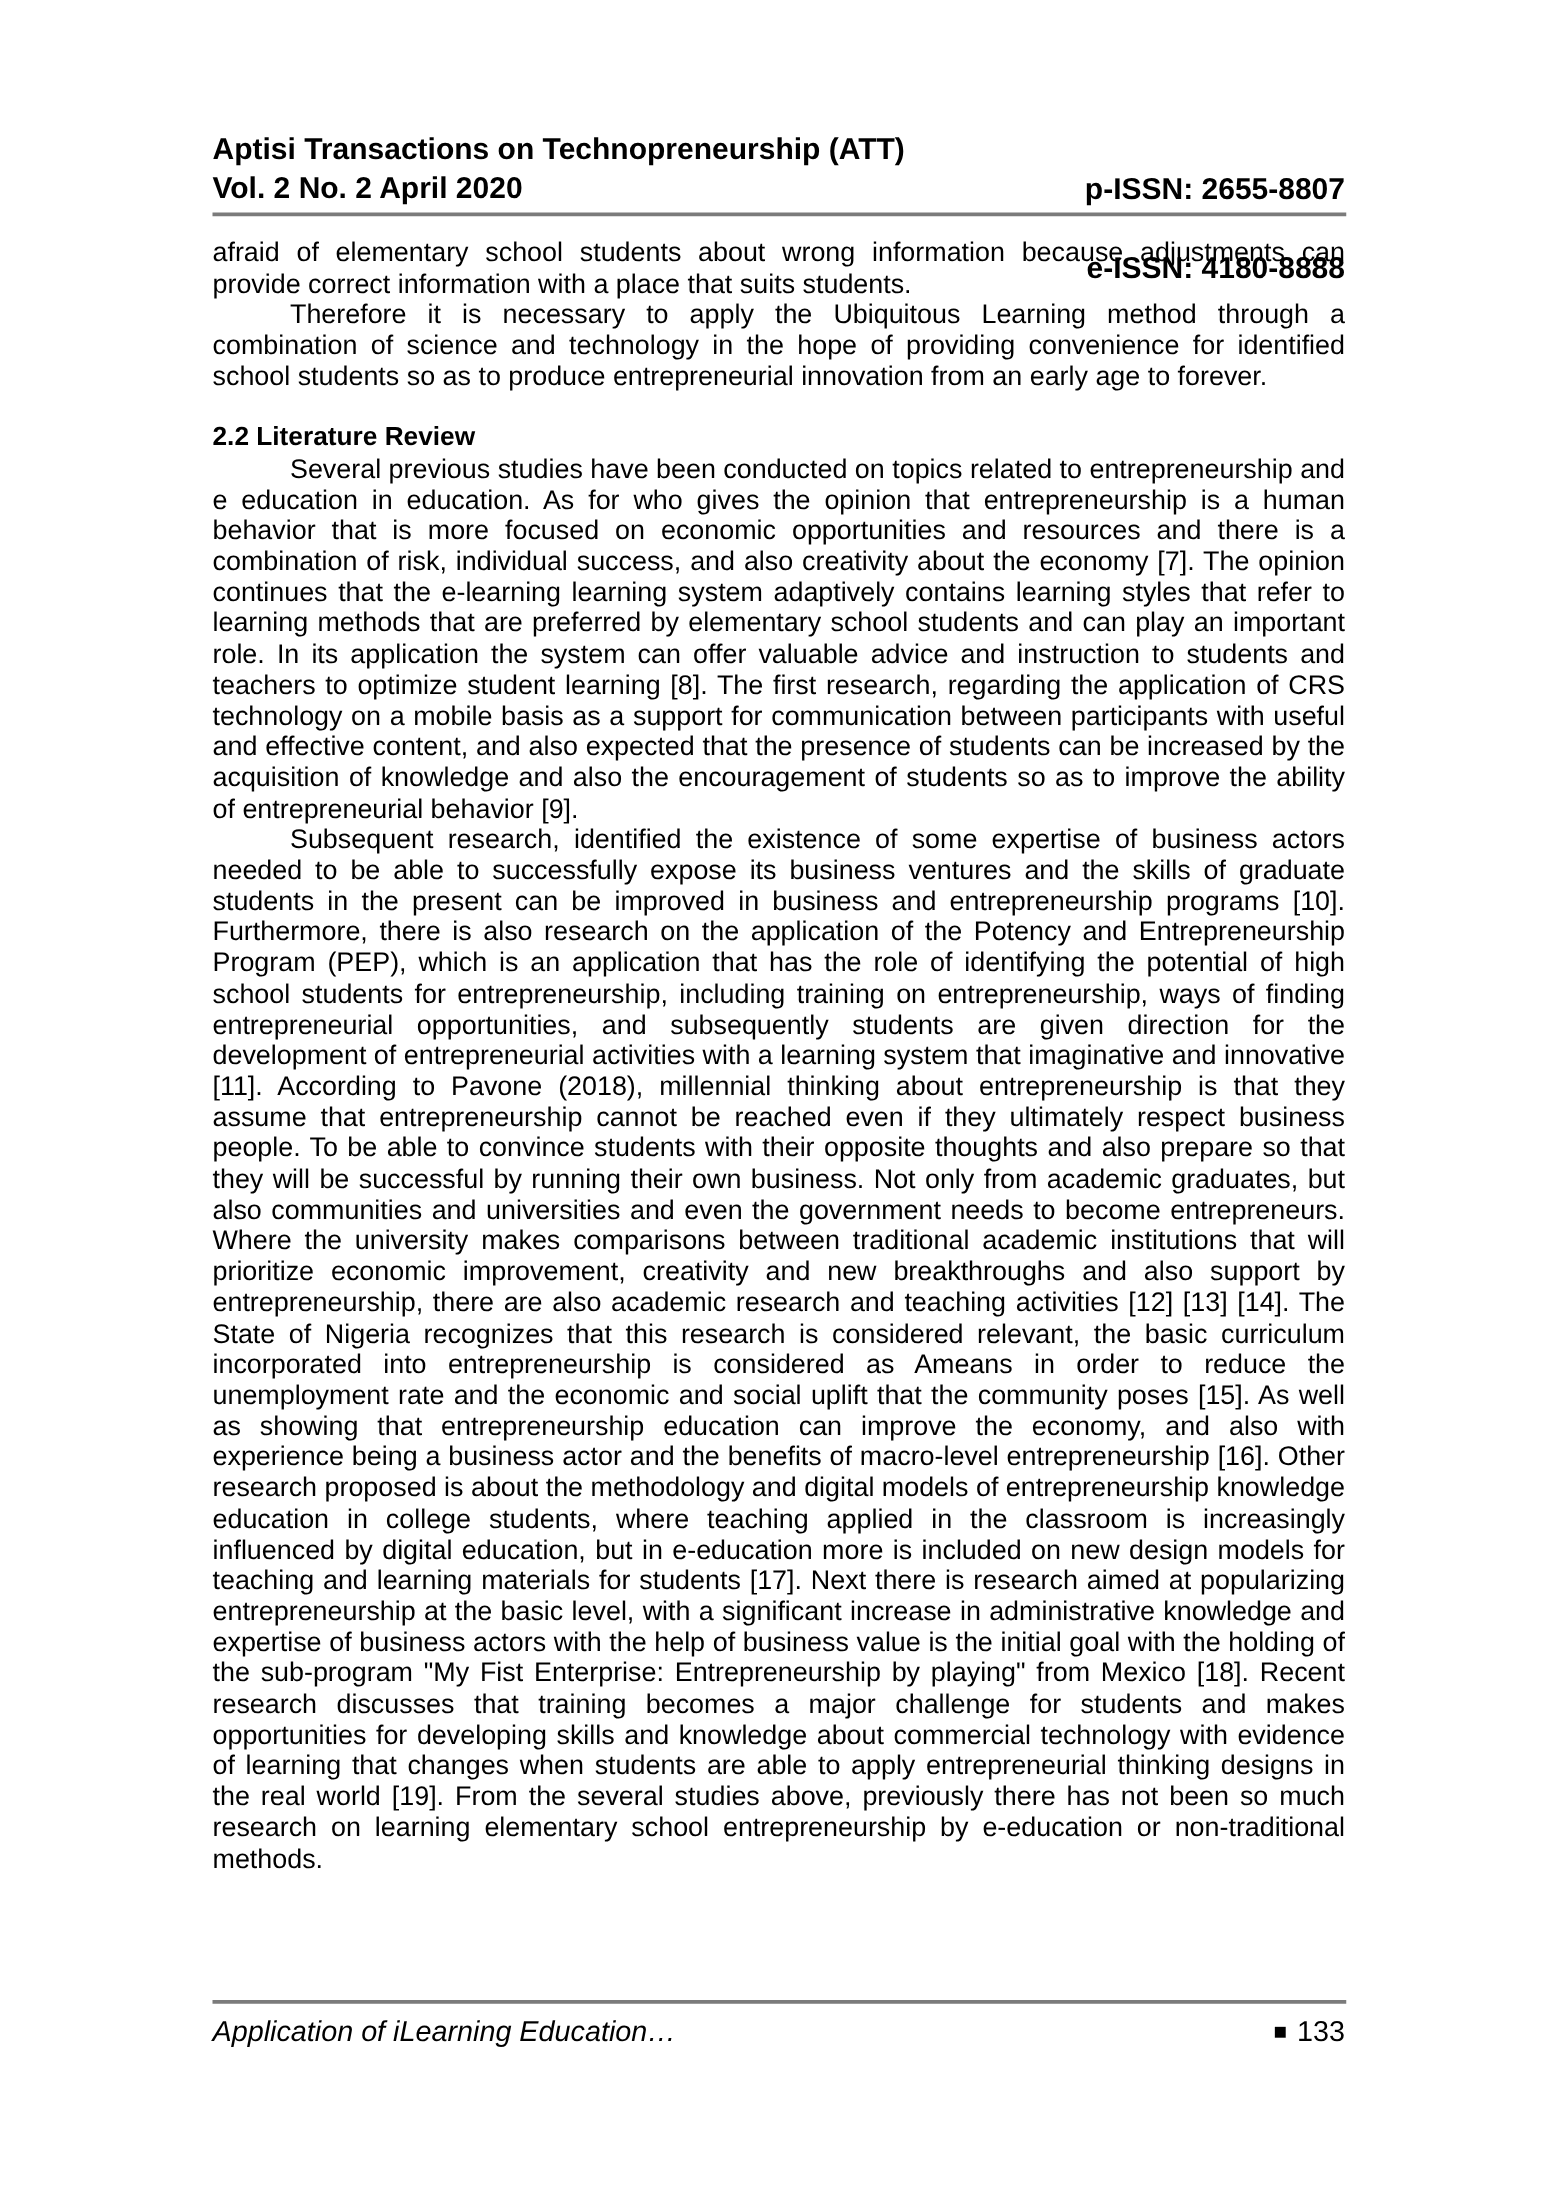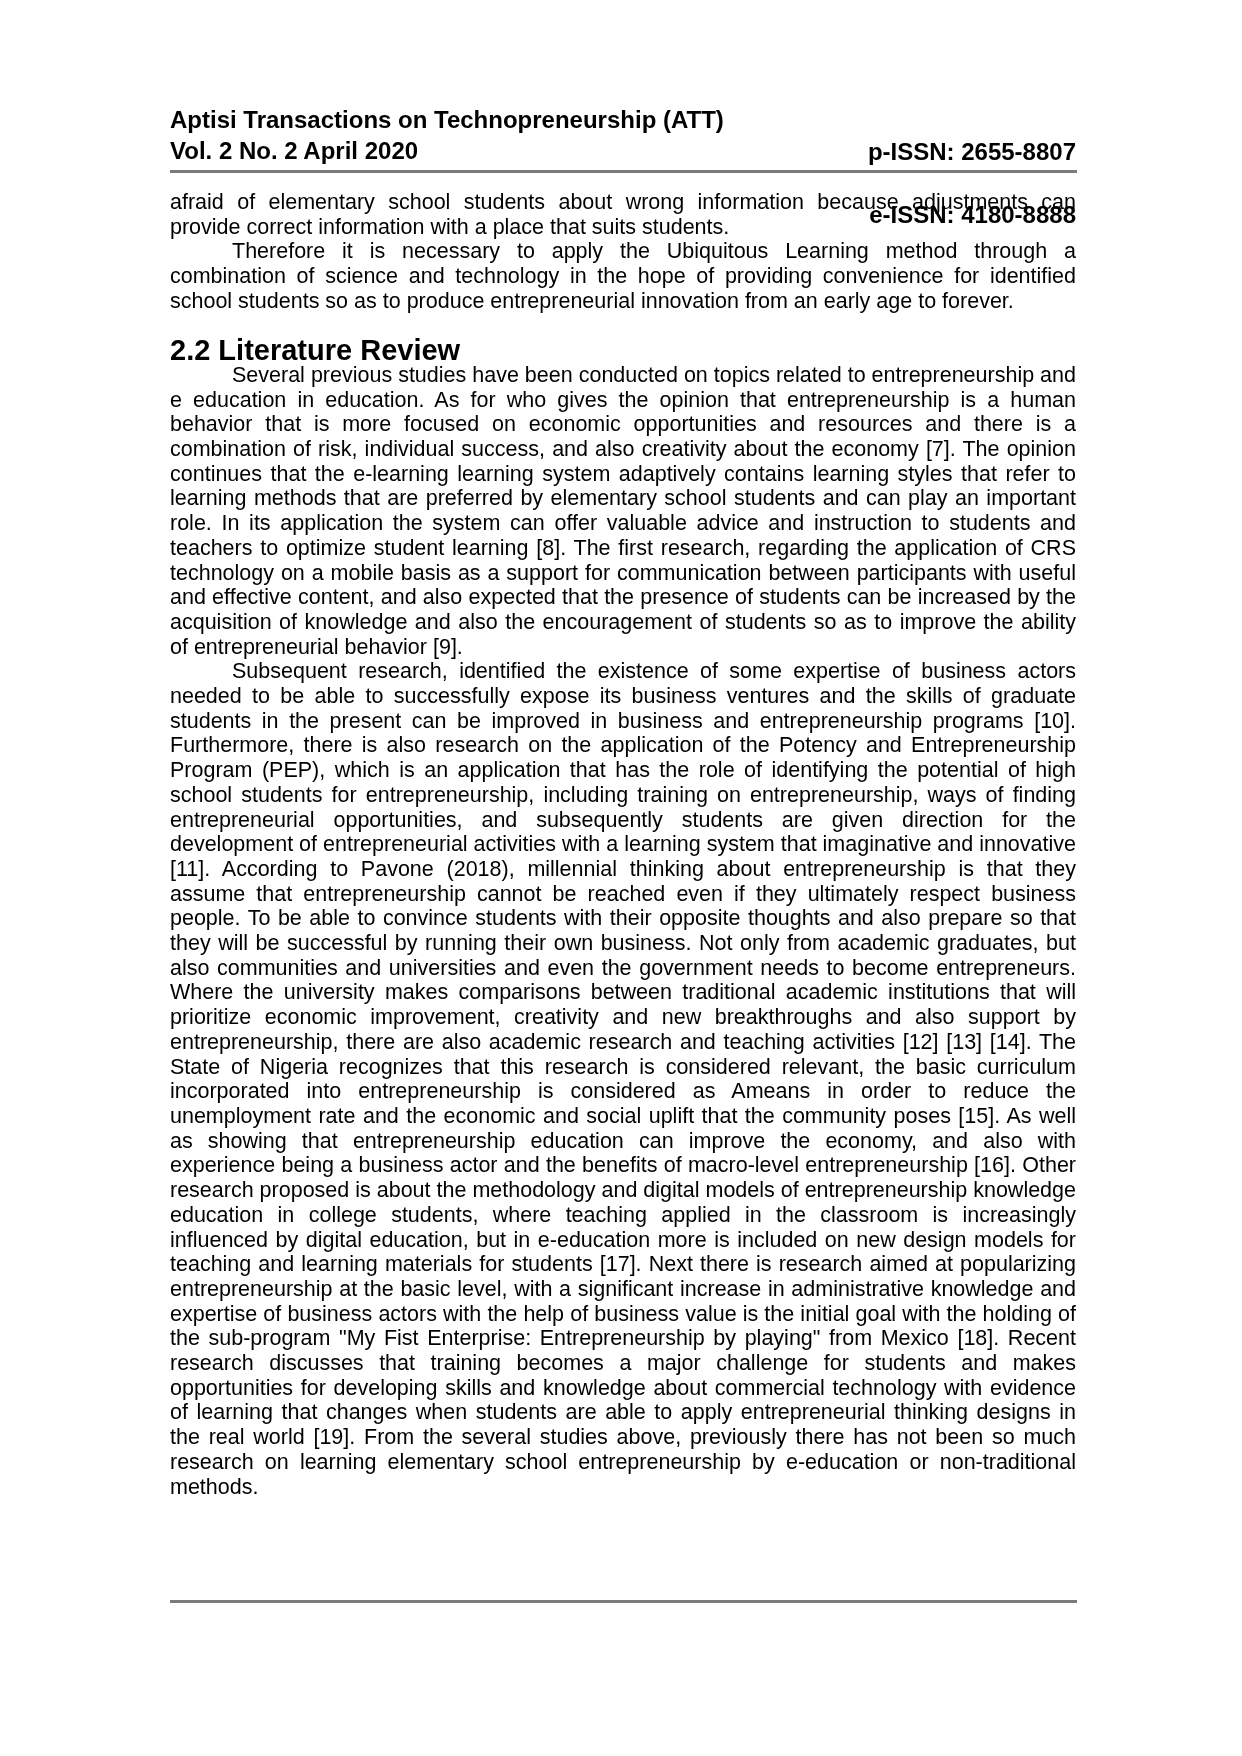--- a/index.html
+++ b/index.html
@@ -52,21 +52,21 @@
     text-align: justify;
   }
   .para {
     margin: 0;
     padding: 0;
   }
   .para.indent { text-indent: 62px; }
   .section-heading {
     margin: 24.7px 0 0 0;
     padding: 0;
-    font-size: 29px;
+    font-size: 21px;
     line-height: 24.7px;
     font-weight: bold;
     text-align: left;
   }
   
   .footer-rule {
     position: absolute;
     left: 170px;
     top: 1600px;
     width: 907px;
@@ -119,14 +119,20 @@
 
   <div class="content">
     <p class="para">afraid of elementary school students about wrong information because adjustments can provide correct information with a place that suits students.</p>
     <p class="para indent">Therefore it is necessary to apply the Ubiquitous Learning method through a combination of science and technology in the hope of providing convenience for identified school students so as to produce entrepreneurial innovation from an early age to forever.</p>
     <h3 class="section-heading">2.2 Literature Review</h3>
     <p class="para indent">Several previous studies have been conducted on topics related to entrepreneurship and e education in education. As for who gives the opinion that entrepreneurship is a human behavior that is more focused on economic opportunities and resources and there is a combination of risk, individual success, and also creativity about the economy [7]. The opinion continues that the e-learning learning system adaptively contains learning styles that refer to learning methods that are preferred by elementary school students and can play an important role. In its application the system can offer valuable advice and instruction to students and teachers to optimize student learning [8]. The first research, regarding the application of CRS technology on a mobile basis as a support for communication between participants with useful and effective content, and also expected that the presence of students can be increased by the acquisition of knowledge and also the encouragement of students so as to improve the ability of entrepreneurial behavior [9].</p>
     <p class="para indent">Subsequent research, identified the existence of some expertise of business actors needed to be able to successfully expose its business ventures and the skills of graduate students in the present can be improved in business and entrepreneurship programs [10]. Furthermore, there is also research on the application of the Potency and Entrepreneurship Program (PEP), which is an application that has the role of identifying the potential of high school students for entrepreneurship, including training on entrepreneurship, ways of finding entrepreneurial opportunities, and subsequently students are given direction for the development of entrepreneurial activities with a learning system that imaginative and innovative [11]. According to Pavone (2018), millennial thinking about entrepreneurship is that they assume that entrepreneurship cannot be reached even if they ultimately respect business people. To be able to convince students with their opposite thoughts and also prepare so that they will be successful by running their own business. Not only from academic graduates, but also communities and universities and even the government needs to become entrepreneurs. Where the university makes comparisons between traditional academic institutions that will prioritize economic improvement, creativity and new breakthroughs and also support by entrepreneurship, there are also academic research and teaching activities [12] [13] [14]. The State of Nigeria recognizes that this research is considered relevant, the basic curriculum incorporated into entrepreneurship is considered as Ameans in order to reduce the unemployment rate and the economic and social uplift that the community poses [15]. As well as showing that entrepreneurship education can improve the economy, and also with experience being a business actor and the benefits of macro-level entrepreneurship [16]. Other research proposed is about the methodology and digital models of entrepreneurship knowledge education in college students, where teaching applied in the classroom is increasingly influenced by digital education, but in e-education more is included on new design models for teaching and learning materials for students [17]. Next there is research aimed at popularizing entrepreneurship at the basic level, with a significant increase in administrative knowledge and expertise of business actors with the help of business value is the initial goal with the holding of the sub-program "My Fist Enterprise: Entrepreneurship by playing" from Mexico [18]. Recent research discusses that training becomes a major challenge for students and makes opportunities for developing skills and knowledge about commercial technology with evidence of learning that changes when students are able to apply entrepreneurial thinking designs in the real world [19]. From the several studies above, previously there has not been so much research on learning elementary school entrepreneurship by e-education or non-traditional methods.</p>
   </div>
 
   <div class="footer-rule"></div>
+  <div class="footer-row">
+    <div class="footer-title">Application of iLearning Education…</div>
+    <div class="footer-page">
+      <span class="square">■</span><span>133</span>
+    </div>
+  </div>
 
 </div>
 
 </body></html>

